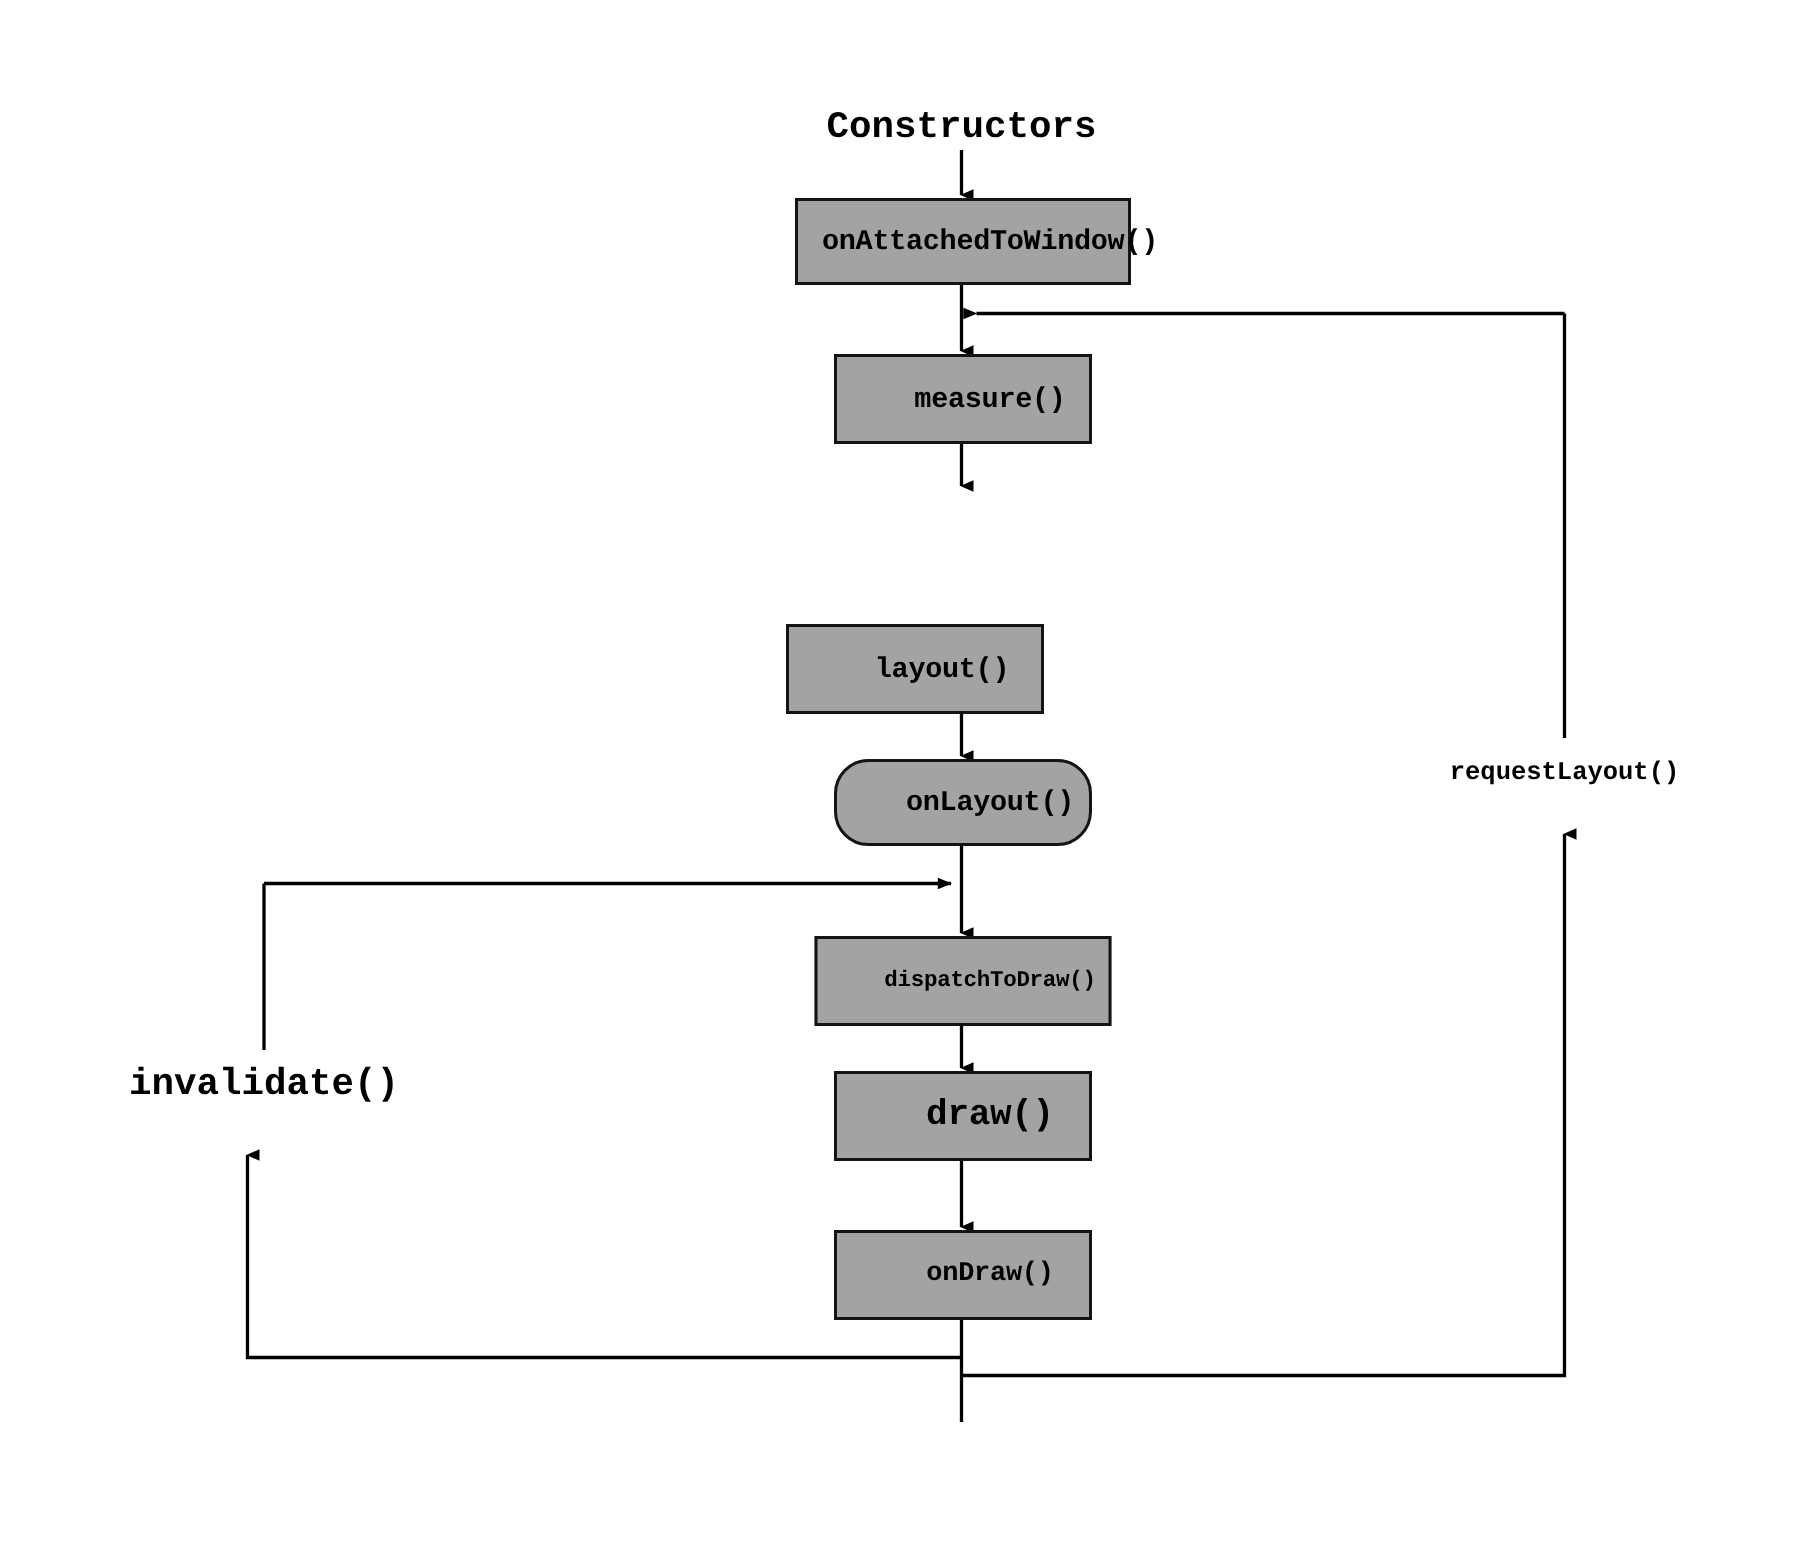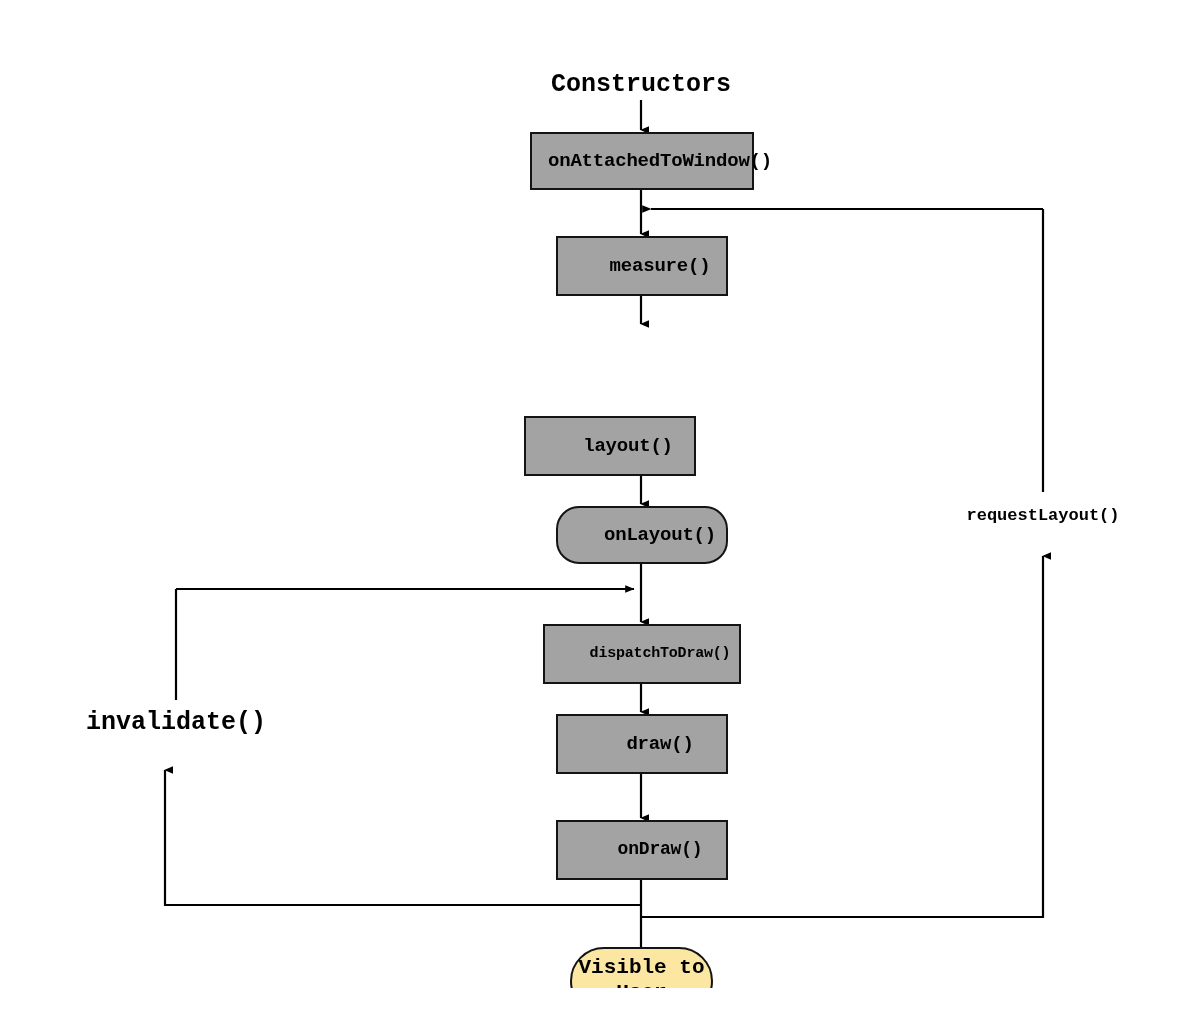--- a/index.html
+++ b/index.html
@@ -127,27 +127,23 @@
 
     <div class="proc-node" style="left:556px; top:236px; width:172px; height:60px; font-size:19px;">measure()</div>
 
 
     <div class="proc-node" style="left:524px; top:416px; width:172px; height:60px; font-size:19px;">layout()</div>
 
     <div class="proc-node" style="left:556px; top:506px; width:172px; height:58px; font-size:19px;border-radius:23px;">onLayout()</div>
 
     <div class="proc-node" style="left:543px; top:624px; width:198px; height:60px; font-size:15px;">dispatchToDraw()</div>
 
-    <div class="proc-node" style="left:556px; top:714px; width:172px; height:60px; font-size:19px;">draw()</div>
+    <div class="proc-node" style="left:556px; top:714px; width:172px; height:60px; font-size:24px;">draw()</div>
 
     <div class="proc-node" style="left:556px; top:820px; width:172px; height:60px; font-size:18px;">onDraw()</div>
 
-    <div class="term-node" style="left:570px; top:947px; width:143px; height:68px; font-size:21px; flex-direction:column;">
-      <span>Visible to</span>
-      <span>User</span>
-    </div>
 
     <div class="free-label" style="left:76px; top:708px; width:200px; font-size:25px;">invalidate()</div>
 
     <div class="free-label" style="left:918px; top:506px; width:250px; font-size:17px;">requestLayout()</div>
 
   </div>
 </div>
 
 </body></html>

